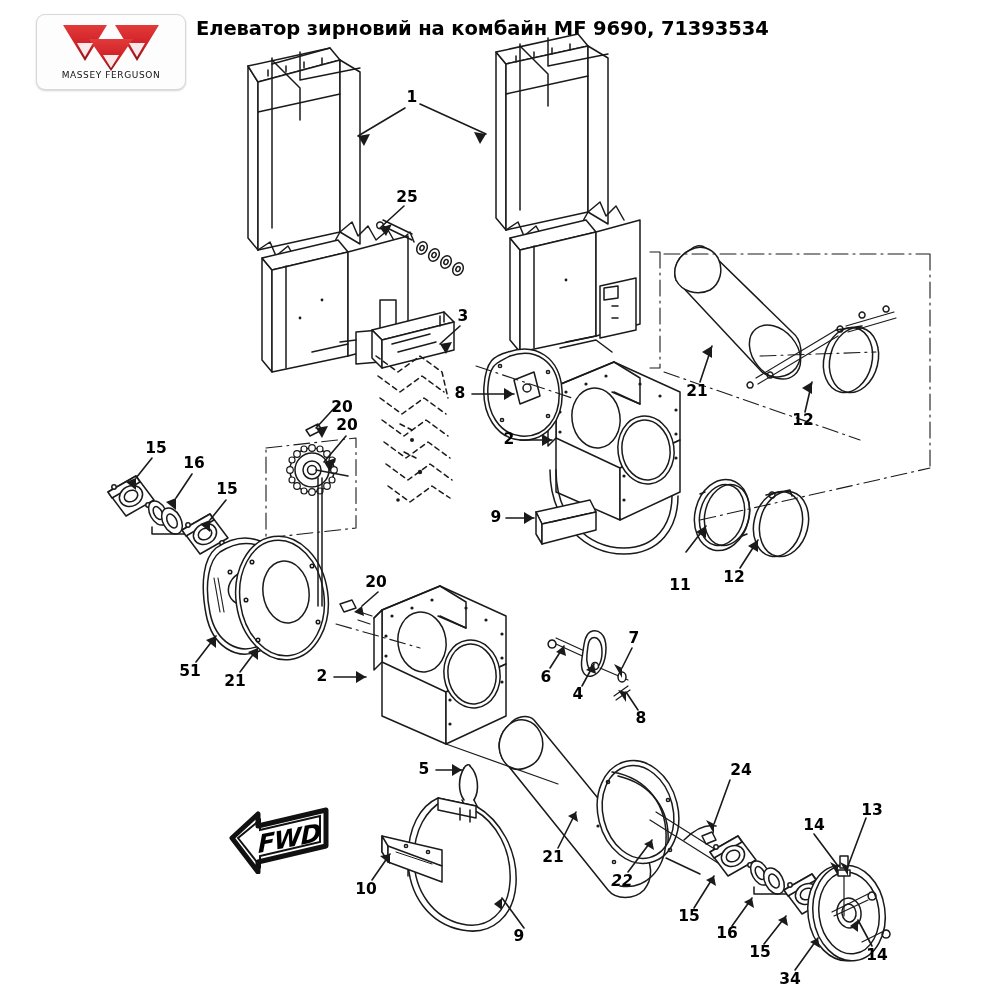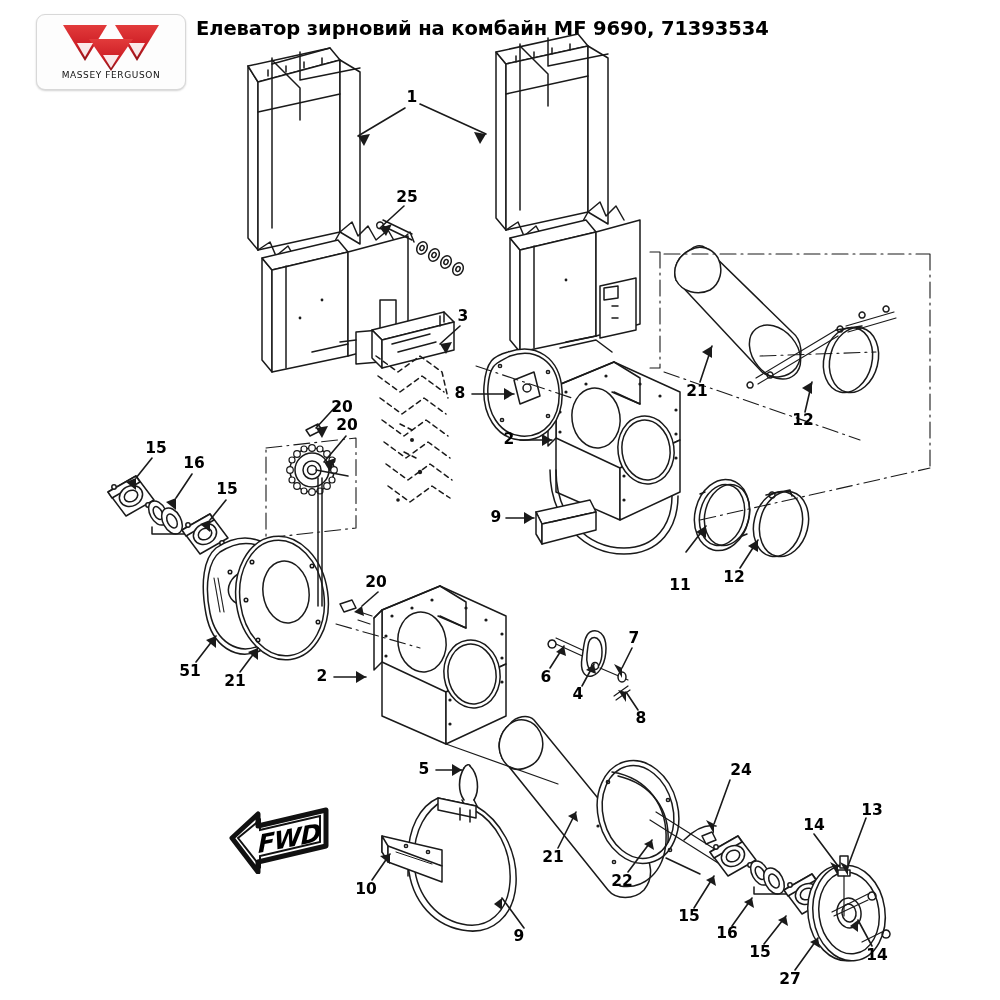--- a/index.html
+++ b/index.html
@@ -609,25 +609,25 @@
       <div class="cn" style="left: 546px; top: 678px;">6</div>
       <div class="cn" style="left: 578px; top: 695px;">4</div>
       <div class="cn" style="left: 634px; top: 639px;">7</div>
       <div class="cn" style="left: 641px; top: 719px;">8</div>
       <div class="cn" style="left: 424px; top: 770px;">5</div>
       <div class="cn" style="left: 733px; top: 771px; margin-left: 8px;">24</div>
       <div class="cn" style="left: 872px; top: 811px;">13</div>
       <div class="cn" style="left: 814px; top: 826px;">14</div>
       <div class="cn" style="left: 366px; top: 890px;">10</div>
       <div class="cn" style="left: 553px; top: 858px;">21</div>
-      <div class="cn" style="left: 622px; top: 882px;">22</div>
+      <div class="cn" style="left: 622px; top: 882px; font-style: italic;">22</div>
       <div class="cn" style="left: 689px; top: 917px;">15</div>
       <div class="cn" style="left: 727px; top: 934px;">16</div>
       <div class="cn" style="left: 760px; top: 953px;">15</div>
-      <div class="cn" style="left: 790px; top: 980px;">27</div>
+      <div class="cn" style="left: 790px; top: 980px;">34</div>
       <div class="cn" style="left: 877px; top: 956px;">14</div>
       <div class="cn" style="left: 519px; top: 937px;">9</div>
     </div>
 
   <div id="fwd">
     <svg width="104" height="72" viewBox="0 0 104 72">
       <polygon points="4,36 30,12 30,24 98,8 98,44 30,60 30,70" fill="#ffffff" stroke="#111" stroke-width="5" stroke-linejoin="round"></polygon>
       <polygon points="10,36 32,18 32,28 92,14 92,40 32,54 32,64" fill="none" stroke="#111" stroke-width="2"></polygon>
     </svg>
     <div id="fwd-text">FWD</div>

